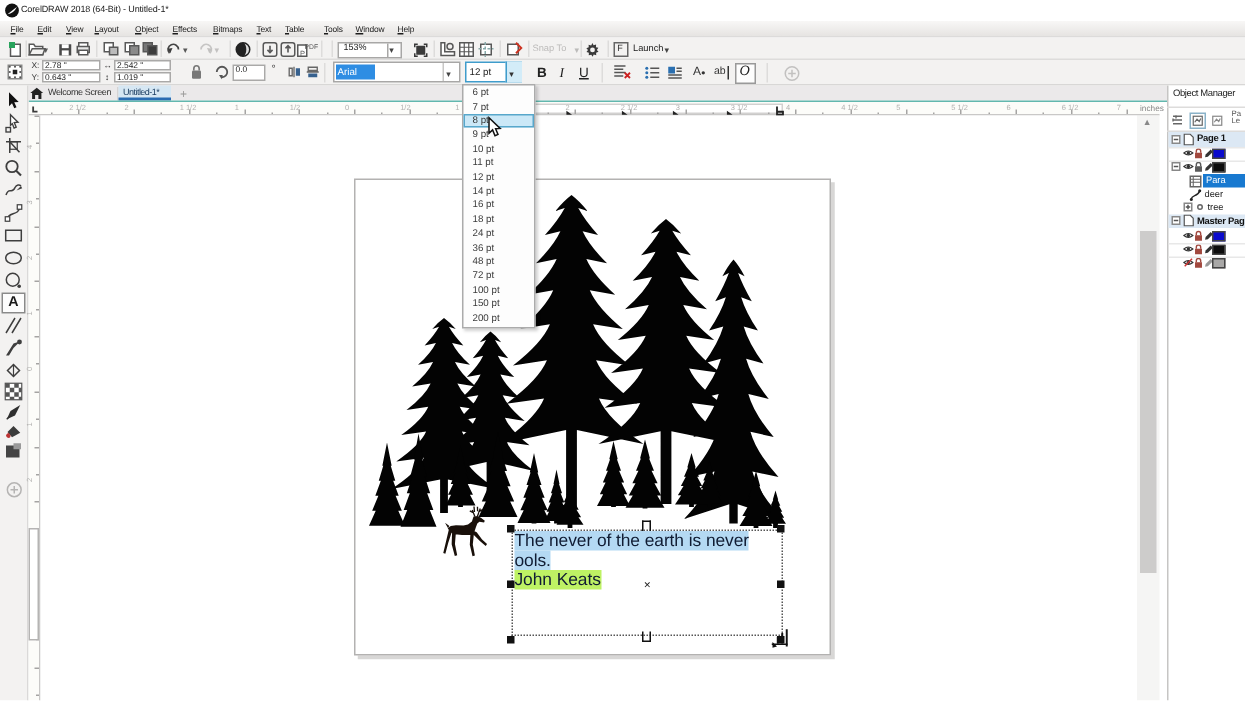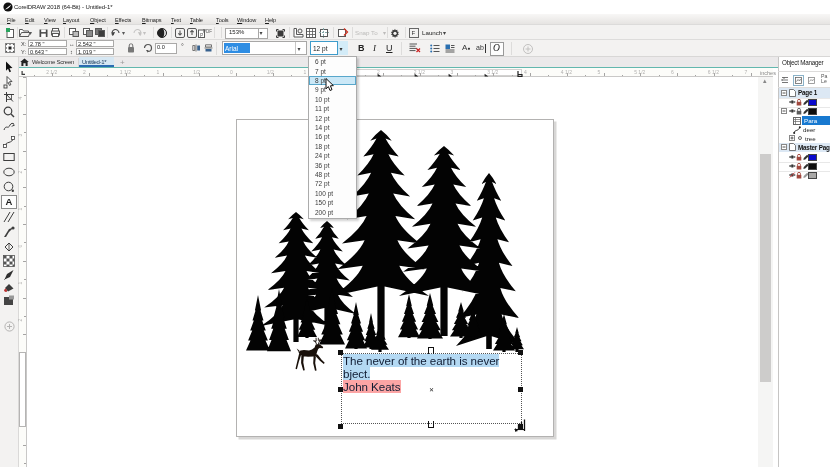--- a/index.html
+++ b/index.html
@@ -412,21 +412,21 @@
 <path d="M60.0,93.0 Q63.9,95.8 67.8,100.3 L63.3,98.9 Q66.4,104.5 72.9,111.3 L65.4,109.6 Q68.6,116.2 77.3,124.2 L67.3,122.4 Q70.6,129.7 81.2,138.7 L68.9,136.6 Q72.5,144.6 85.0,154.3 L70.5,152.1 Q74.2,160.6 88.5,171.0 L71.9,168.7 Q75.9,177.7 91.8,188.6 L73.4,186.2 Q77.5,195.6 95.0,207.0 L62.6,200.6 L62.6,223.0 L57.4,223.0 L57.4,200.6 L25.0,207.0 Q42.5,195.6 46.6,186.2 L46.6,186.2 L28.2,188.6 Q44.1,177.7 48.1,168.7 L48.1,168.7 L31.5,171.0 Q45.8,160.6 49.5,152.1 L49.5,152.1 L35.0,154.3 Q47.5,144.6 51.1,136.6 L51.1,136.6 L38.8,138.7 Q49.4,129.7 52.7,122.4 L52.7,122.4 L42.7,124.2 Q51.4,116.2 54.6,109.6 L54.6,109.6 L47.1,111.3 Q53.6,104.5 56.7,98.9 L56.7,98.9 L52.2,100.3 Q56.1,95.8 60.0,93.0 Z M91.0,102.0 Q94.6,104.7 98.1,109.1 L94.0,107.7 Q96.9,113.2 102.8,119.8 L95.9,118.2 Q98.9,124.6 106.8,132.4 L97.6,130.6 Q100.7,137.7 110.4,146.4 L99.1,144.5 Q102.4,152.2 113.8,161.6 L100.6,159.5 Q104.0,167.8 117.0,177.9 L101.9,175.7 Q105.5,184.4 120.0,195.0 L93.6,189.0 L93.6,225.0 L88.4,225.0 L88.4,189.0 L62.0,195.0 Q76.5,184.4 80.1,175.7 L80.1,175.7 L65.0,177.9 Q78.0,167.8 81.4,159.5 L81.4,159.5 L68.2,161.6 Q79.6,152.2 82.9,144.5 L82.9,144.5 L71.6,146.4 Q81.3,137.7 84.4,130.6 L84.4,130.6 L75.2,132.4 Q83.1,124.6 86.1,118.2 L86.1,118.2 L79.2,119.8 Q85.1,113.2 88.0,107.7 L88.0,107.7 L83.9,109.1 Q87.4,104.7 91.0,102.0 Z M145.0,11.0 Q150.4,15.1 155.7,21.7 L149.5,19.6 Q153.8,27.7 162.7,37.6 L152.4,35.2 Q156.8,44.8 168.7,56.5 L154.9,53.7 Q159.6,64.5 174.1,77.5 L157.2,74.5 Q162.1,86.1 179.2,100.3 L159.4,97.1 Q164.5,109.5 184.0,124.6 L161.4,121.2 Q166.8,134.3 188.6,150.2 L163.3,146.7 Q169.0,160.4 193.0,177.0 L148.6,167.6 L148.6,219.0 L141.4,219.0 L141.4,167.6 L97.0,177.0 Q121.0,160.4 126.7,146.7 L126.7,146.7 L101.4,150.2 Q123.2,134.3 128.6,121.2 L128.6,121.2 L106.0,124.6 Q125.5,109.5 130.6,97.1 L130.6,97.1 L110.8,100.3 Q127.9,86.1 132.8,74.5 L132.8,74.5 L115.9,77.5 Q130.4,64.5 135.1,53.7 L135.1,53.7 L121.3,56.5 Q133.2,44.8 137.6,35.2 L137.6,35.2 L127.3,37.6 Q136.2,27.7 140.5,19.6 L140.5,19.6 L134.3,21.7 Q139.6,15.1 145.0,11.0 Z M208.0,27.0 Q213.0,30.7 218.1,36.6 L212.2,34.8 Q216.3,42.1 224.6,51.1 L215.0,48.8 Q219.1,57.5 230.2,68.1 L217.3,65.6 Q221.7,75.3 235.3,87.1 L219.5,84.4 Q224.0,94.9 240.1,107.7 L221.5,104.8 Q226.3,116.0 244.6,129.6 L223.4,126.6 Q228.4,138.4 248.9,152.8 L225.2,149.6 Q230.5,162.0 253.0,177.0 L211.6,168.5 L211.6,217.0 L204.4,217.0 L204.4,168.5 L163.0,177.0 Q185.5,162.0 190.8,149.6 L190.8,149.6 L167.1,152.8 Q187.6,138.4 192.6,126.6 L192.6,126.6 L171.4,129.6 Q189.7,116.0 194.5,104.8 L194.5,104.8 L175.9,107.7 Q192.0,94.9 196.5,84.4 L196.5,84.4 L180.7,87.1 Q194.3,75.3 198.7,65.6 L198.7,65.6 L185.8,68.1 Q196.9,57.5 201.0,48.8 L201.0,48.8 L191.4,51.1 Q199.7,42.1 203.8,34.8 L203.8,34.8 L197.9,36.6 Q203.0,30.7 208.0,27.0 Z M253.0,54.0 Q256.7,58.2 260.4,65.1 L256.1,63.0 Q259.1,71.4 265.2,81.8 L258.1,79.2 Q261.1,89.2 269.3,101.4 L259.8,98.6 Q263.0,109.7 273.0,123.3 L261.4,120.2 Q264.8,132.3 276.5,147.0 L262.9,143.7 Q266.4,156.6 279.8,172.3 L264.3,168.9 Q268.0,182.5 283.0,199.0 L265.6,195.4 Q269.5,209.7 286.0,227.0 L255.8,217.2 L255.8,230.0 L250.2,230.0 L250.2,217.2 L220.0,227.0 Q236.5,209.7 240.4,195.4 L240.4,195.4 L223.0,199.0 Q238.0,182.5 241.7,168.9 L241.7,168.9 L226.2,172.3 Q239.6,156.6 243.1,143.7 L243.1,143.7 L229.5,147.0 Q241.2,132.3 244.6,120.2 L244.6,120.2 L233.0,123.3 Q243.0,109.7 246.2,98.6 L246.2,98.6 L236.7,101.4 Q244.9,89.2 247.9,79.2 L247.9,79.2 L240.8,81.8 Q246.9,71.4 249.9,63.0 L249.9,63.0 L245.6,65.1 Q249.3,58.2 253.0,54.0 Z" fill="#030303"></path>
 <path d="M22.0,176.0 L25.1,191.5 L18.9,191.5Z M22.0,183.2 L27.5,201.5 L16.5,201.5Z M22.0,190.4 L29.8,211.5 L14.2,211.5Z M22.0,197.6 L31.9,221.5 L12.1,221.5Z M22.0,204.8 L34.0,231.5 L10.0,231.5Z M20.4,225.0 L23.6,225.0 L23.6,231.0 L20.4,231.0Z M43.0,170.0 L46.1,187.4 L39.9,187.4Z M43.0,178.1 L48.5,198.6 L37.5,198.6Z M43.0,186.1 L50.8,209.8 L35.2,209.8Z M43.0,194.2 L52.9,221.0 L33.1,221.0Z M43.0,202.3 L55.0,232.2 L31.0,232.2Z M41.4,225.0 L44.6,225.0 L44.6,231.0 L41.4,231.0Z M71.0,178.0 L73.5,189.2 L68.5,189.2Z M71.0,183.2 L75.6,196.4 L66.4,196.4Z M71.0,188.4 L77.5,203.6 L64.5,203.6Z M71.0,193.6 L79.3,210.8 L62.7,210.8Z M71.0,198.7 L81.0,218.0 L61.0,218.0Z M69.4,213.0 L72.6,213.0 L72.6,219.0 L69.4,219.0Z M96.0,169.0 L99.3,184.8 L92.7,184.8Z M96.0,176.3 L102.0,195.0 L90.0,195.0Z M96.0,183.7 L104.4,205.2 L87.6,205.2Z M96.0,191.0 L106.8,215.4 L85.2,215.4Z M96.0,198.4 L109.0,225.6 L83.0,225.6Z M94.4,219.0 L97.6,219.0 L97.6,225.0 L94.4,225.0Z M120.0,183.0 L122.8,196.0 L117.2,196.0Z M120.0,189.0 L125.0,204.4 L115.0,204.4Z M120.0,195.1 L127.1,212.8 L112.9,212.8Z M120.0,201.1 L129.1,221.2 L110.9,221.2Z M120.0,207.2 L131.0,229.6 L109.0,229.6Z M118.4,224.0 L121.6,224.0 L121.6,230.0 L118.4,230.0Z M135.0,194.0 L137.0,203.6 L133.0,203.6Z M135.0,198.5 L138.7,209.8 L131.3,209.8Z M135.0,202.9 L140.2,216.0 L129.8,216.0Z M135.0,207.4 L141.6,222.2 L128.4,222.2Z M135.0,211.9 L143.0,228.4 L127.0,228.4Z M133.4,224.0 L136.6,224.0 L136.6,230.0 L133.4,230.0Z M144.0,203.0 L146.3,210.8 L141.7,210.8Z M144.0,206.6 L148.1,215.8 L139.9,215.8Z M144.0,210.2 L149.8,220.8 L138.2,220.8Z M144.0,213.8 L151.4,225.8 L136.6,225.8Z M144.0,217.4 L153.0,230.8 L135.0,230.8Z M142.4,227.0 L145.6,227.0 L145.6,233.0 L142.4,233.0Z M173.0,175.0 L175.8,187.1 L170.2,187.1Z M173.0,180.6 L178.0,194.9 L168.0,194.9Z M173.0,186.2 L180.1,202.7 L165.9,202.7Z M173.0,191.8 L182.1,210.5 L163.9,210.5Z M173.0,197.5 L184.0,218.3 L162.0,218.3Z M171.4,213.0 L174.6,213.0 L174.6,219.0 L171.4,219.0Z M194.0,174.0 L197.3,186.7 L190.7,186.7Z M194.0,179.9 L200.0,194.9 L188.0,194.9Z M194.0,185.8 L202.4,203.1 L185.6,203.1Z M194.0,191.7 L204.8,211.3 L183.2,211.3Z M194.0,197.6 L207.0,219.5 L181.0,219.5Z M192.4,214.0 L195.6,214.0 L195.6,220.0 L192.4,220.0Z M225.0,183.0 L227.8,192.6 L222.2,192.6Z M225.0,187.5 L230.0,198.8 L220.0,198.8Z M225.0,191.9 L232.1,205.0 L217.9,205.0Z M225.0,196.4 L234.1,211.2 L215.9,211.2Z M225.0,200.9 L236.0,217.4 L214.0,217.4Z M223.4,213.0 L226.6,213.0 L226.6,219.0 L223.4,219.0Z M237.0,188.0 L239.3,196.1 L234.7,196.1Z M237.0,191.7 L241.1,201.3 L232.9,201.3Z M237.0,195.5 L242.8,206.5 L231.2,206.5Z M237.0,199.2 L244.4,211.7 L229.6,211.7Z M237.0,203.0 L246.0,216.9 L228.0,216.9Z M235.4,213.0 L238.6,213.0 L238.6,219.0 L235.4,219.0Z M268.0,195.0 L270.8,205.2 L265.2,205.2Z M268.0,199.8 L273.0,211.8 L263.0,211.8Z M268.0,204.5 L275.1,218.4 L260.9,218.4Z M268.0,209.3 L277.1,225.0 L258.9,225.0Z M268.0,214.0 L279.0,231.6 L257.0,231.6Z M266.4,227.0 L269.6,227.0 L269.6,233.0 L266.4,233.0Z M281.0,208.0 L282.8,214.2 L279.2,214.2Z M281.0,210.9 L284.2,218.2 L277.8,218.2Z M281.0,213.8 L285.5,222.2 L276.5,222.2Z M281.0,216.6 L286.8,226.2 L275.2,226.2Z M281.0,219.5 L288.0,230.2 L274.0,230.2Z M279.4,227.0 L282.6,227.0 L282.6,233.0 L279.4,233.0Z" fill="#030303"></path>
 </svg>
 <svg class="ab" style="left:295px;top:335px" width="36" height="40" viewBox="0 0 36 40">
     <g transform="translate(0,2)">
       <path d="M3.5,15.2 L5.5,13.6 L9,13.1 L14,13.4 L17,12.6 L19.6,10.6 L20.7,7.4 L23.4,7 L25.6,8.1 L28.2,10.1 L27.7,11.3 L24.6,10.9 L23.2,12 L22.2,14.6 L21.4,17.2 L21.7,18.8 L18.5,19.6 L13,19.7 L8.5,19.2 L5.2,17.8 Z M3.6,15 L1.7,11.5 L4.6,13.7 Z M18.6,19 L20.9,19.2 L20.2,26 L21.6,33.4 L20,33.8 L18.2,26.2 Z M21,17 L22.8,17.8 L26.4,22.6 L29.7,25.7 L28.8,27 L24.9,23.7 L20.9,19.6 Z M6.4,17.6 L8.9,18.3 L8.3,25.6 L9.8,33.2 L8.2,33.6 L6.1,25.9 Z M4.2,16.2 L6.4,17 L3.9,24.6 L1.9,32.2 L0.5,31.7 L2.3,24.2 Z" fill="#19100a"></path>
       <path d="M21.6,7.3 L19.8,3 M20.8,5 L18.2,3.6 M21.3,4.3 L21,0.7 M23.3,7.2 L25.2,2 M24,4.3 L26.8,2.8 M23.4,3.8 L23.3,0.8" stroke="#19100a" stroke-width="0.9" fill="none"></path>
     </g>
   </svg>
 <div class="ab" style="left:341px;top:353px;width:181px;height:71px;border:1px dotted #555"></div>
-<div class="tx" style="left:343px;top:355px;font-size:11.6px;line-height:12.75px;letter-spacing:-0.05px;color:#101c33;white-space:normal;width:180px"><span style="background:#b4d9f3">The never of the earth is never</span><br><span style="background:#b4d9f3">bject.</span><br><span style="background:#fca5a5">John Keats</span></div>
+<div class="tx" style="left:343px;top:355px;font-size:11.6px;line-height:12.75px;letter-spacing:-0.05px;color:#101c33;white-space:normal;width:180px"><span style="background:#b4d9f3">The never of the earth is never</span><br><span style="background:#b4d9f3">ools.</span><br><span style="background:#bef264">John Keats</span></div>
 <div class="ab" style="left:338px;top:350px;width:5px;height:5px;background:#111"></div>
 <div class="ab" style="left:518px;top:350px;width:5px;height:5px;background:#111"></div>
 <div class="ab" style="left:338px;top:387px;width:5px;height:5px;background:#111"></div>
 <div class="ab" style="left:518px;top:387px;width:5px;height:5px;background:#111"></div>
 <div class="ab" style="left:338px;top:424px;width:5px;height:5px;background:#111"></div>
 <div class="ab" style="left:518px;top:424px;width:5px;height:5px;background:#111"></div>
 <div class="ab" style="left:428px;top:347px;width:6px;height:7px;border:1.4px solid #111;border-bottom:none"></div>
 <div class="ab" style="left:428px;top:421px;width:6px;height:7px;border:1.4px solid #111;border-top:none"></div>
 <div class="tx" style="left:429px;top:386px;font-size:6px;color:#222">✕</div>
 <svg class="ab" style="left:514px;top:419px" width="13" height="13" viewBox="0 0 13 13">

